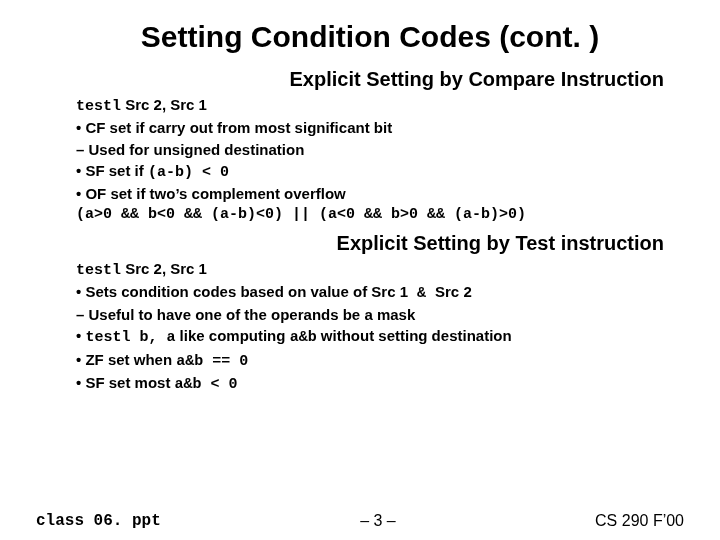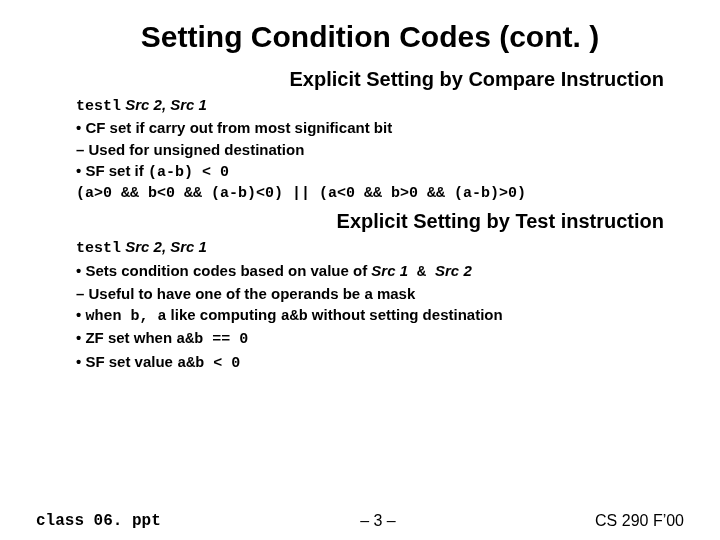--- a/index.html
+++ b/index.html
@@ -30,21 +30,21 @@
     text-align: right;
   }
   .body {
     font-size: 15px;
     line-height: 1.35;
   }
   .mono {
     font-family: "Courier New", Courier, monospace;
     font-weight: bold;
   }
-  .ital { font-style: italic; }
+  .ital { }
   .bold { font-weight: bold; }
   .lvl1 { margin-left: 18px; }
   .lvl2 { margin-left: 44px; }
   .row { margin: 1px 0; }
   .footer {
     position: absolute;
     bottom: 10px;
     left: 36px;
     right: 36px;
     font-size: 16px;
@@ -63,40 +63,41 @@
   <h2 class="section">Explicit Setting by Compare Instruction</h2>
   <div class="body">
     <div class="row lvl1">
       <span class="mono">testl</span><span class="bold ital"> Src 2, Src 1</span>
     </div>
     <div class="row lvl1 bold">•  CF set if carry out from most significant bit</div>
     <div class="row lvl2 bold">– Used for unsigned destination</div>
     <div class="row lvl1 bold">
       <span>•  SF set if </span><span class="mono">(a-b) &lt; 0</span>
     </div>
+    <div class="row lvl1 bold">•  OF set if two’s complement overflow</div>
     <div class="row lvl2 mono">(a&gt;0 &amp;&amp; b&lt;0 &amp;&amp; (a-b)&lt;0) || (a&lt;0 &amp;&amp; b&gt;0 &amp;&amp; (a-b)&gt;0)</div>
   </div>
 
   <h2 class="section">Explicit Setting by Test instruction</h2>
   <div class="body">
     <div class="row lvl1">
       <span class="mono">testl</span><span class="bold ital"> Src 2, Src 1</span>
     </div>
     <div class="row lvl1 bold">
       <span>•  Sets condition codes based on value of </span><span class="ital">Src 1</span><span class="mono"> &amp; </span><span class="ital">Src 2</span>
     </div>
     <div class="row lvl2 bold">– Useful to have one of the operands be a mask</div>
     <div class="row lvl1 bold">
-      <span>•  </span><span class="mono">when b, a</span><span> like computing  </span><span class="mono">a&amp;b</span><span> without setting destination</span>
+      <span>•  </span><span class="mono">testl b, a</span><span> like computing  </span><span class="mono">a&amp;b</span><span> without setting destination</span>
     </div>
     <div class="row lvl1 bold">
       <span>•  ZF set when </span><span class="mono">a&amp;b == 0</span>
     </div>
     <div class="row lvl1 bold">
-      <span>•  SF set value </span><span class="mono">a&amp;b &lt; 0</span>
+      <span>•  SF set most </span><span class="mono">a&amp;b &lt; 0</span>
     </div>
   </div>
 </div>
 
 <div class="footer">
   <span class="left">class 06. ppt</span>
   <span class="center">– 3 –</span>
   <span>CS 290 F’00</span>
 </div>
 

